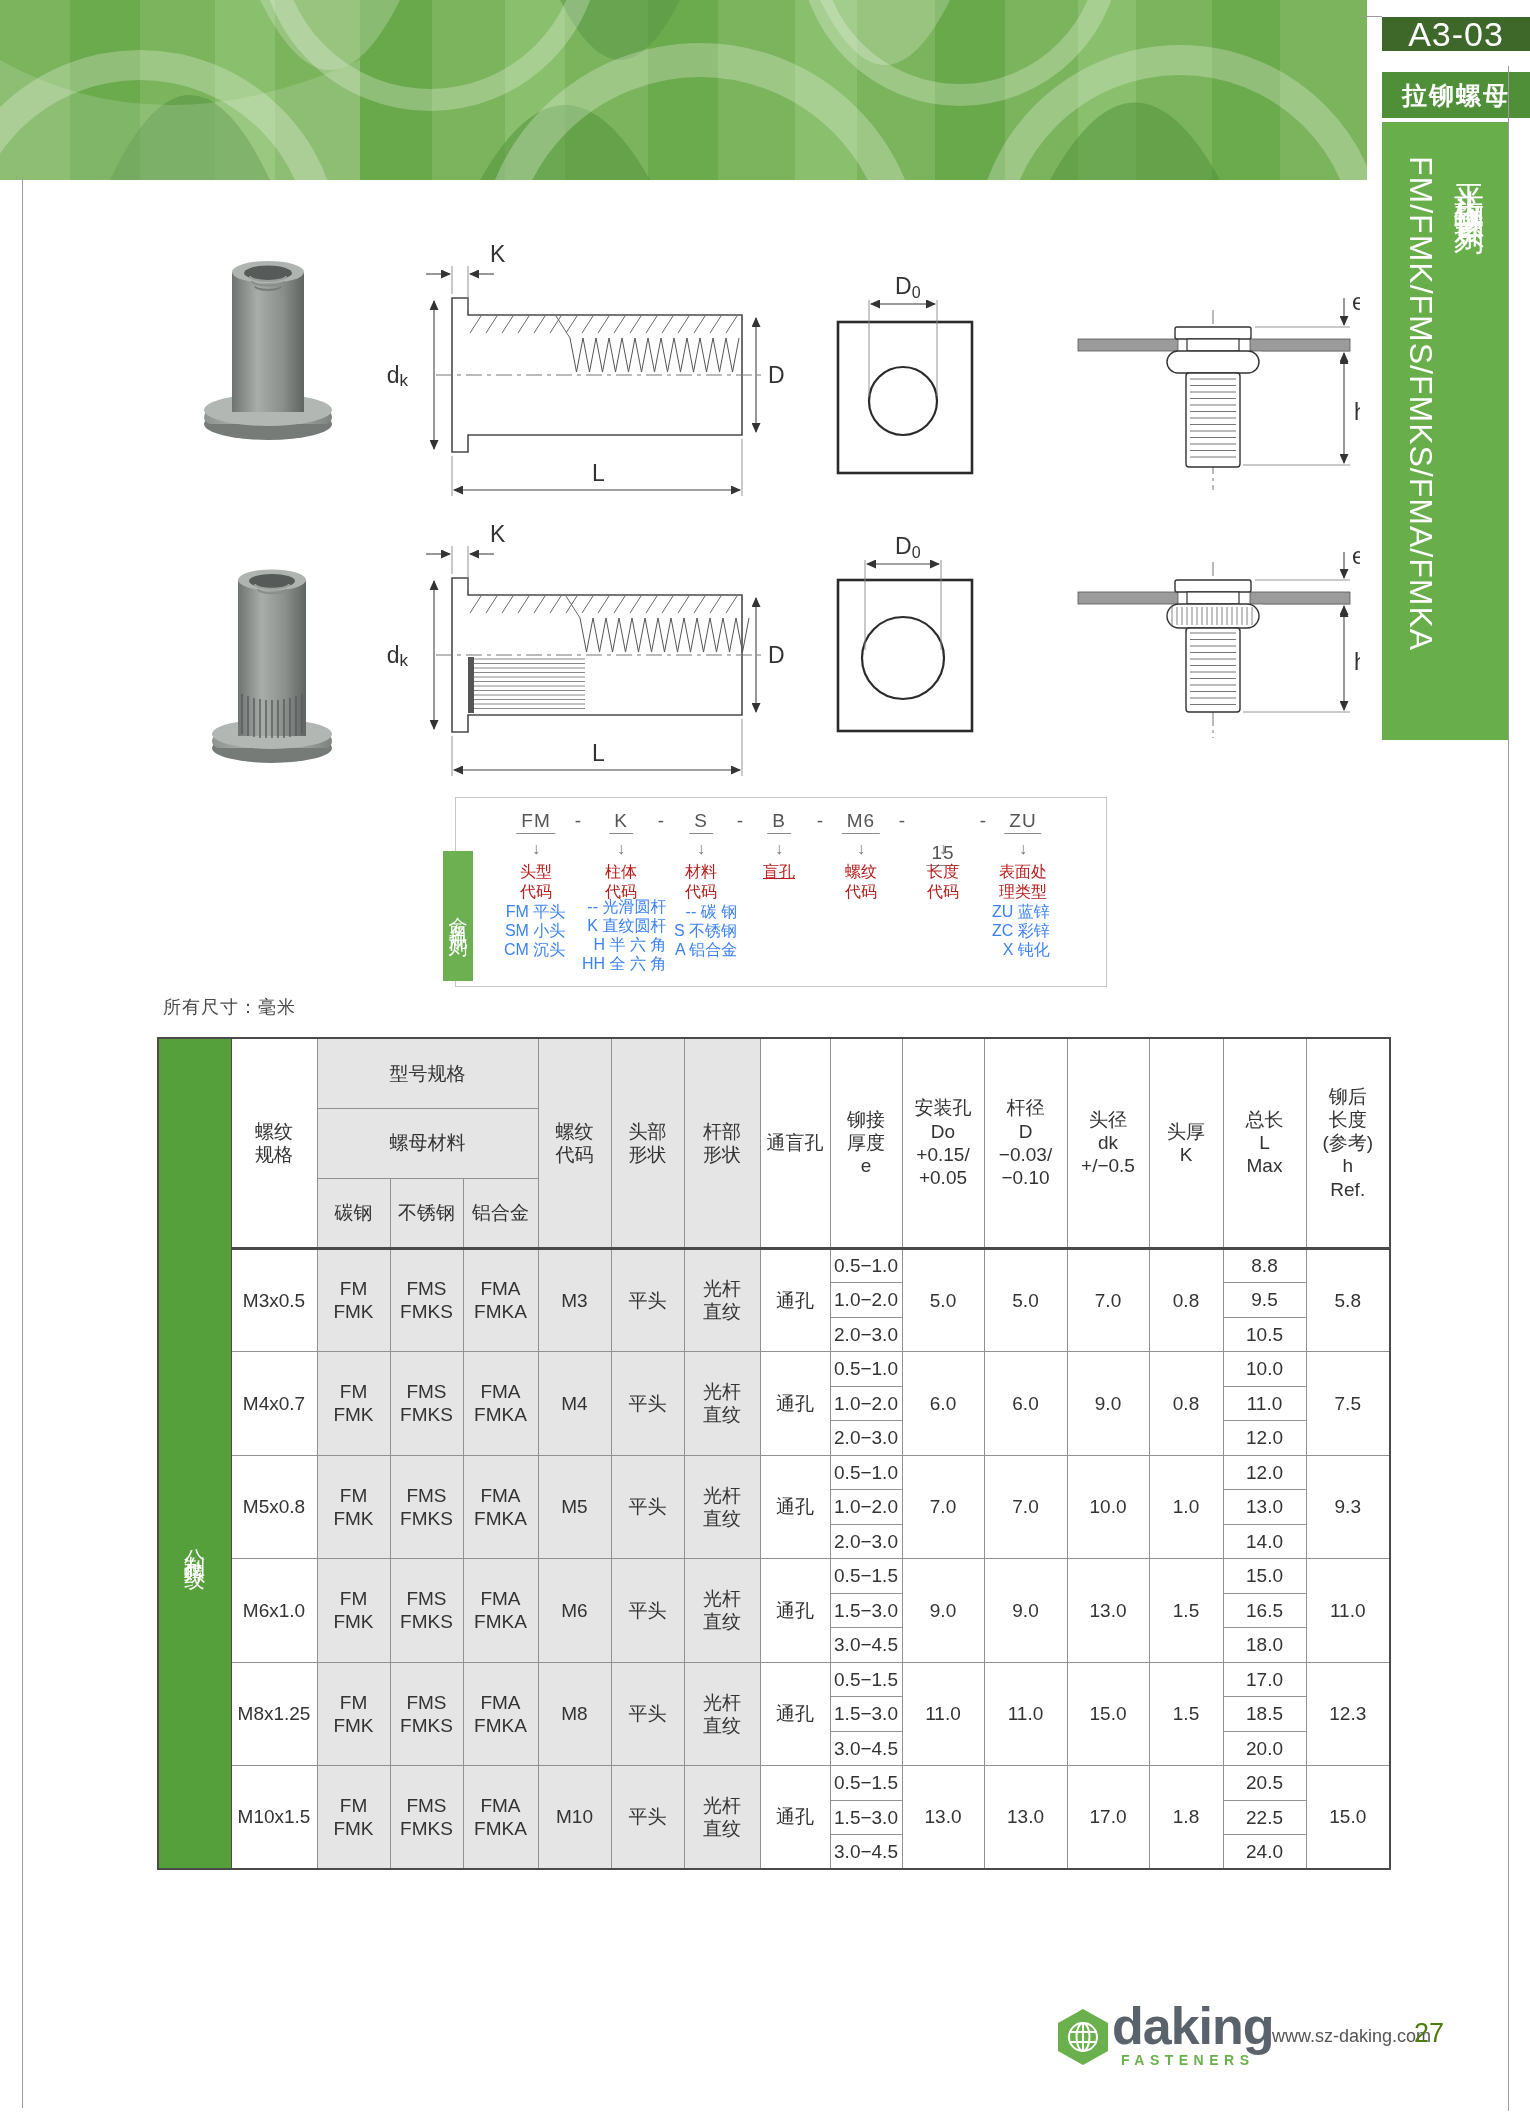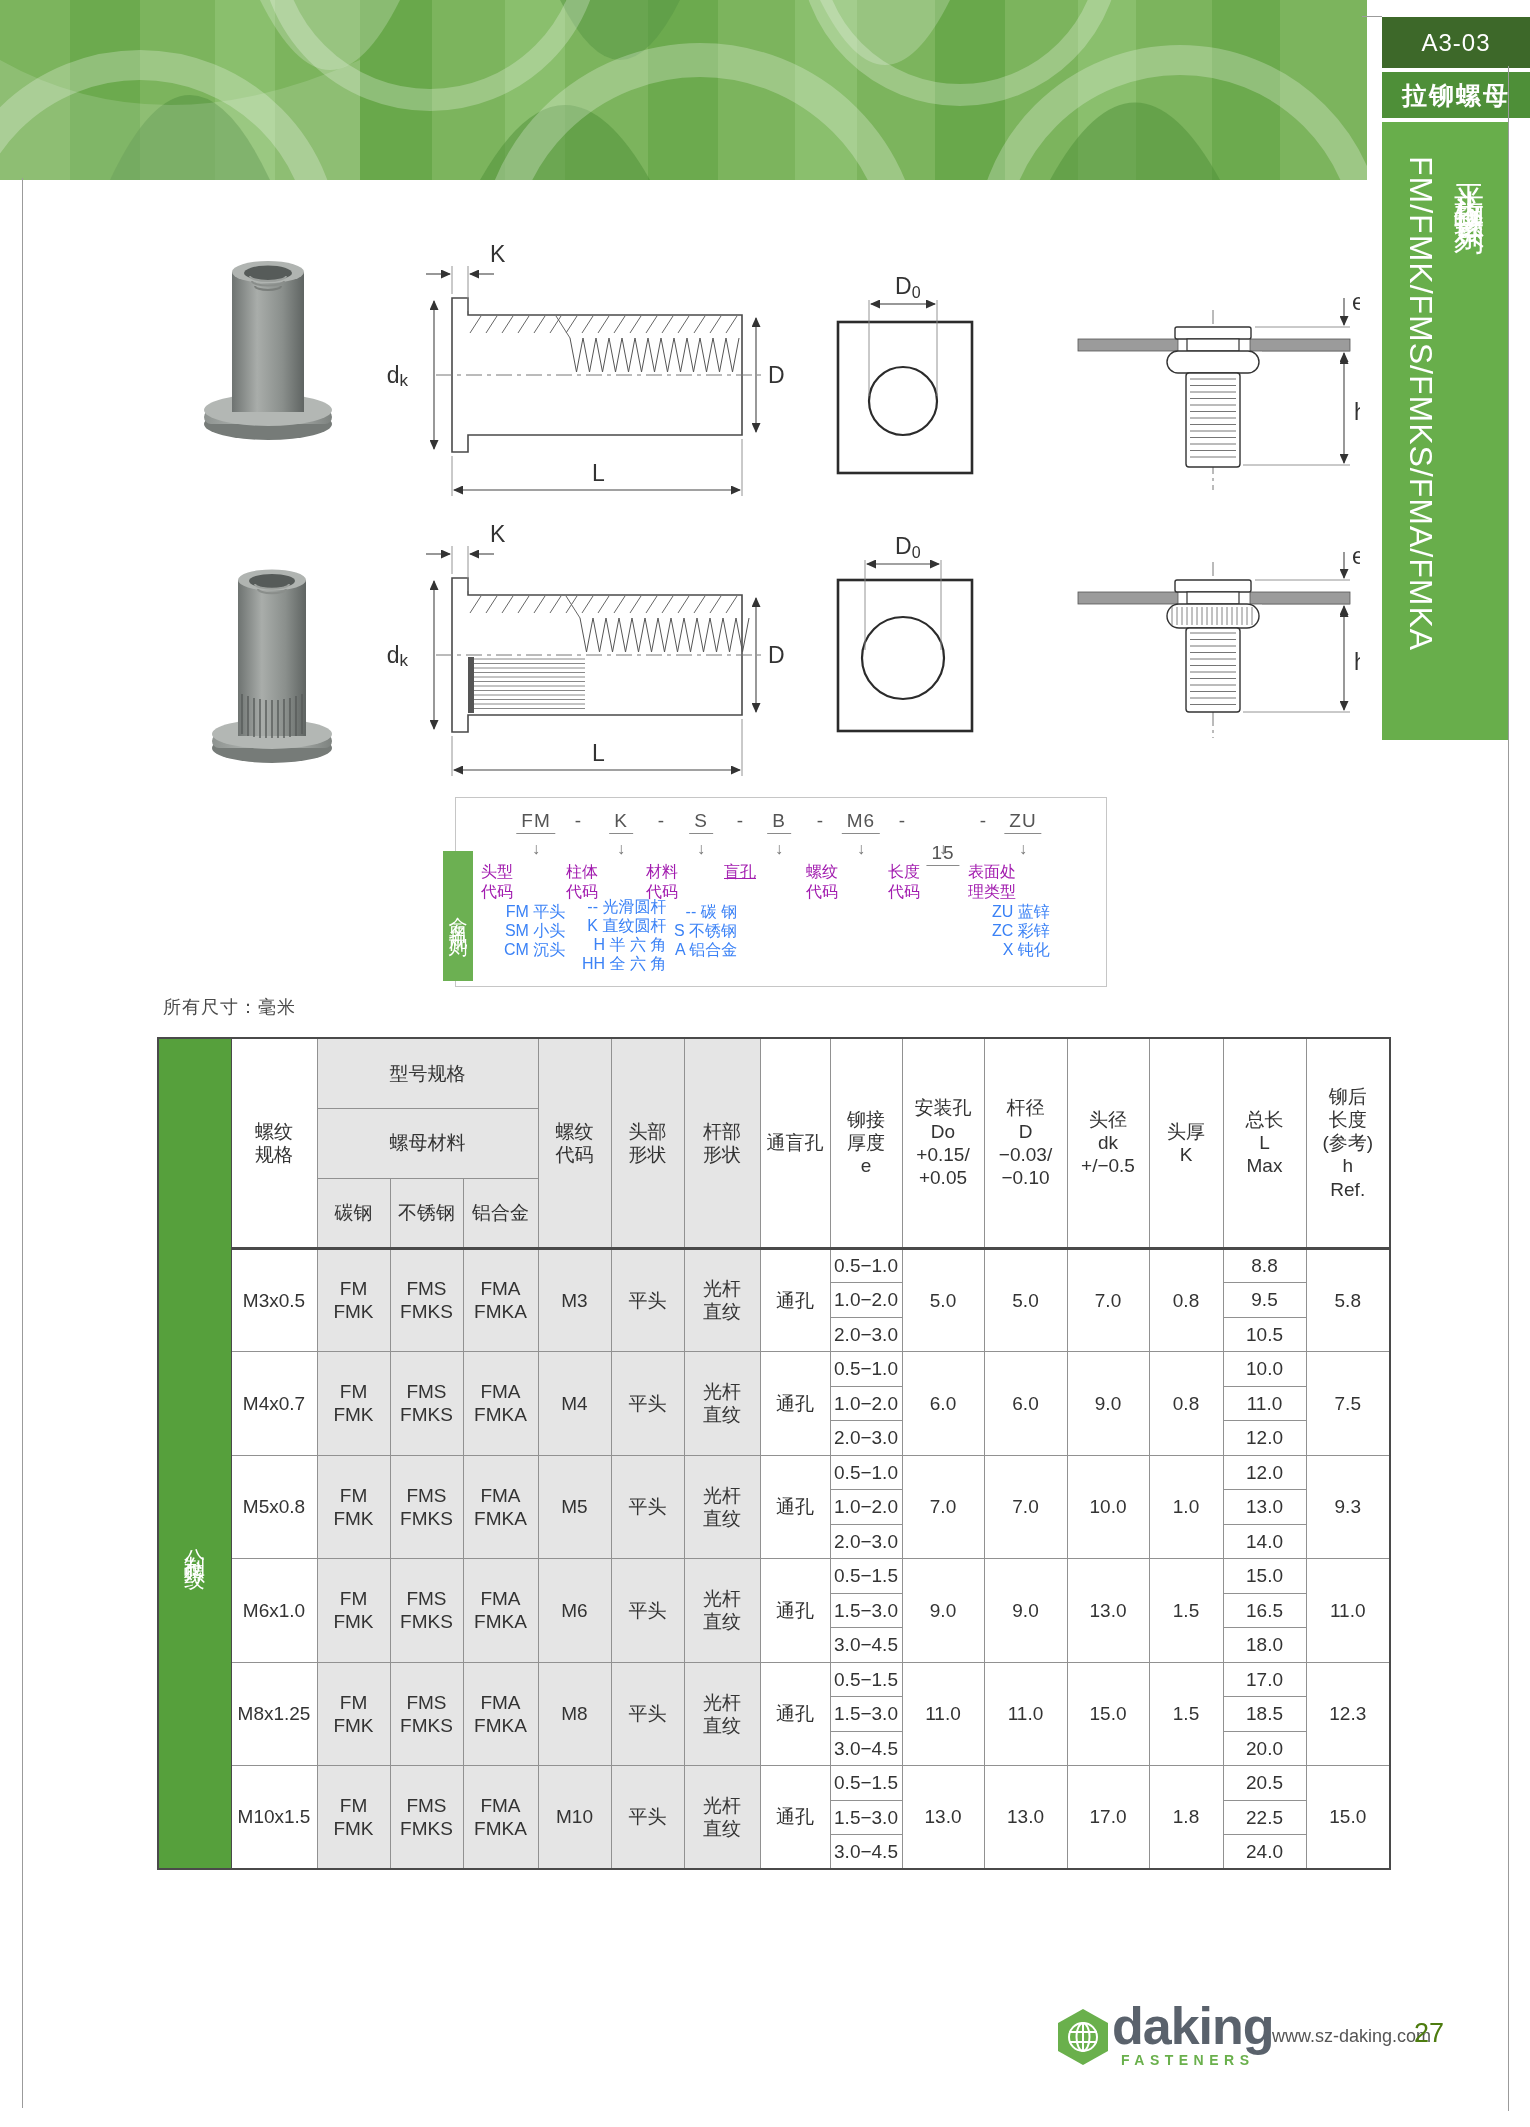--- a/index.html
+++ b/index.html
@@ -4,42 +4,42 @@
 <style>
   html,body{margin:0;padding:0;background:#e8e8e8;}
   .page{position:relative;width:1530px;height:2127px;background:#ffffff;overflow:hidden;
         font-family:"Liberation Sans", sans-serif;}
   .abs{position:absolute;}
 
   
   .banner{left:0;top:0;width:1367px;height:180px;}
 
   
-  .code-box{left:1382px;top:17px;width:148px;height:51px;background:#3d6829;color:#fff;
-            display:flex;align-items:center;justify-content:center;font-size:24px;letter-spacing:1px;}
+  .code-box{left:1382px;top:17px;width:148px;height:34px;background:#3d6829;color:#fff;
+            display:flex;align-items:center;justify-content:center;font-size:34px;letter-spacing:1px;}
   .cat-box{left:1382px;top:72px;width:148px;height:46px;background:#4e8f38;color:#fff;
            display:flex;align-items:center;justify-content:center;font-size:25px;font-weight:bold;letter-spacing:2px;}
   .series-bar{left:1382px;top:122px;width:126px;height:618px;background:#68ae4b;color:#fff;}
   .series-cn{position:absolute;left:66px;top:38px;writing-mode:vertical-rl;font-size:30px;letter-spacing:6px;}
   .series-en{position:absolute;left:20px;top:34px;writing-mode:vertical-rl;font-size:32px;letter-spacing:1px;font-weight:500;}
 
   .vline{width:1px;background:#9b9b9b;}
   .hline{height:1px;background:#9b9b9b;}
 
   
   .naming-box{left:455px;top:797px;width:650px;height:188px;border:1px solid #c6c6c6;background:#fff;}
   .naming-label{left:443px;top:851px;width:30px;height:130px;background:#6cb052;color:#fff;
                 display:flex;align-items:center;justify-content:center;}
   .naming-label span{writing-mode:vertical-rl;font-size:19px;letter-spacing:7px;}
   .tok{position:absolute;transform:translateX(-50%);font-size:19px;color:#555;
        border-bottom:1.5px solid #8a8a8a;padding:0 5px 1px 5px;letter-spacing:1px;}
   .tok-sep{position:absolute;transform:translateX(-50%);font-size:19px;color:#555;}
   .tok-arrow{position:absolute;transform:translateX(-50%);font-size:16px;color:#777;}
-  .tok-meaning{position:absolute;width:110px;transform:translateX(-50%);text-align:left;
-               font-size:16px;color:#a21caf;line-height:20px;white-space:pre-line;}
+  .tok-meaning{position:absolute;width:110px;transform:translateX(-50%);text-align:center;
+               font-size:16px;color:#b91c1c;line-height:20px;white-space:pre-line;}
   .tok-options{position:absolute;font-size:16px;color:#3b82f6;line-height:19px;white-space:pre-line;text-align:right;}
 
   .units-note{left:163px;top:995px;font-size:18px;color:#4a4a4a;letter-spacing:1px;}
 
   
   .spec-table-wrap{left:157px;top:1037px;}
   table.spec{border-collapse:collapse;table-layout:fixed;border:2.5px solid #4a4a4a;}
   table.spec td{border:1px solid #919191;text-align:center;vertical-align:middle;
                 white-space:pre-line;font-size:19px;color:#333;line-height:1.22;padding:0;}
   table.spec td.light{background:#e5e5e5;}

